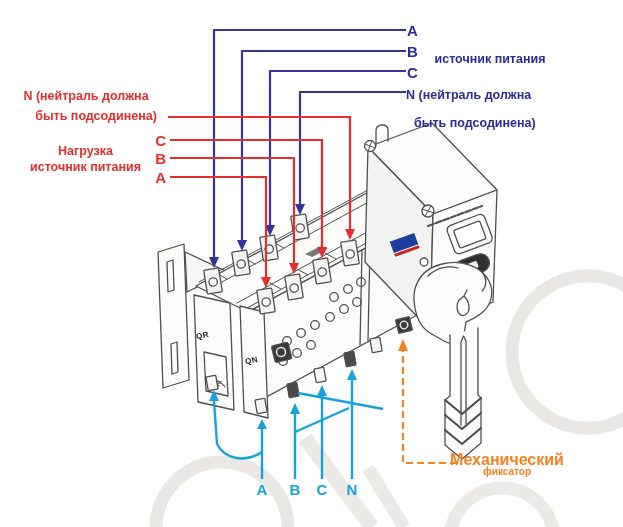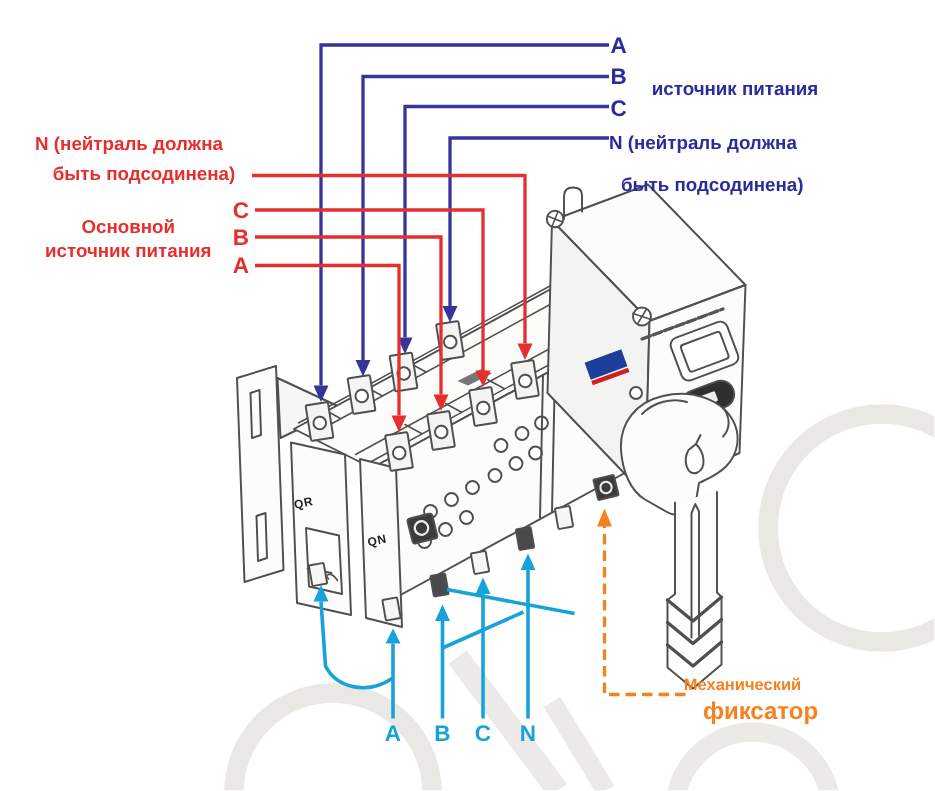--- a/index.html
+++ b/index.html
@@ -246,27 +246,27 @@
 <div class="lbl blue phase" style="left:407px;top:64px;width:16px;">C</div>
 <div class="lbl blue txt ctr" style="left:420px;top:52px;width:140px;">источник питания</div>
 <div class="lbl blue txt" style="left:406px;top:88px;">N (нейтраль должна</div>
 <div class="lbl blue txt" style="left:414px;top:116px;">быть подсодинена)</div>
 
 <div class="lbl red txt ctr" style="left:12px;top:89px;width:148px;">N (нейтраль должна</div>
 <div class="lbl red txt ctr" style="left:22px;top:109px;width:148px;">быть подсодинена)</div>
 <div class="lbl red phase rt" style="left:148px;top:132px;width:18px;">C</div>
 <div class="lbl red phase rt" style="left:148px;top:150px;width:18px;">B</div>
 <div class="lbl red phase rt" style="left:148px;top:169px;width:18px;">A</div>
-<div class="lbl red txt ctr" style="left:8px;top:144px;width:155px;">Основной</div>
+<div class="lbl red txt ctr" style="left:8px;top:144px;width:155px;">Нагрузка</div>
 <div class="lbl red txt ctr" style="left:8px;top:160px;width:155px;">источник питания</div>
 
 <div class="lbl cyan phase ctr" style="left:254px;top:481px;width:16px;">A</div>
 <div class="lbl cyan phase ctr" style="left:287px;top:481px;width:16px;">B</div>
 <div class="lbl cyan phase ctr" style="left:314px;top:481px;width:16px;">C</div>
 <div class="lbl cyan phase ctr" style="left:344px;top:481px;width:16px;">N</div>
 
-<div class="lbl orange ctr" style="left:436px;top:451px;width:118px;font-size:11px;">Механический</div>
-<div class="lbl orange ctr" style="left:448px;top:466px;width:118px;font-size:16px;">фиксатор</div>
+<div class="lbl orange ctr" style="left:448px;top:451px;width:118px;font-size:16px;">Механический</div>
+<div class="lbl orange ctr" style="left:448px;top:466px;width:118px;font-size:10px;">фиксатор</div>
 
 <div class="lbl devlbl" style="left:196px;top:331px;">QR</div>
 <div class="lbl devlbl" style="left:245px;top:356px;">QN</div>
 
 </div>
 
 </body></html>

